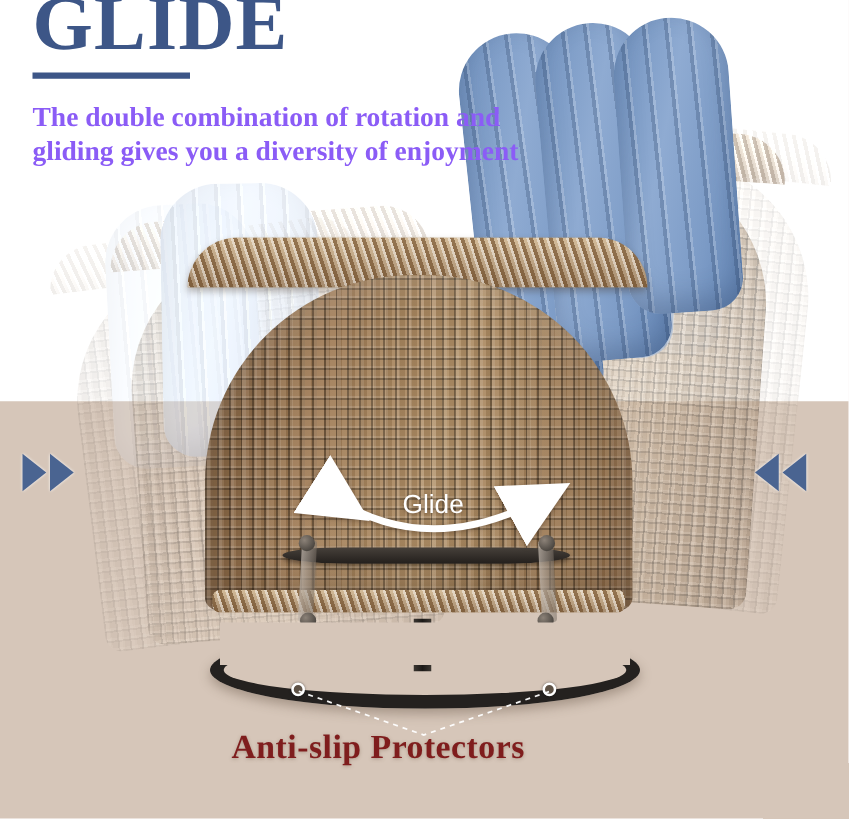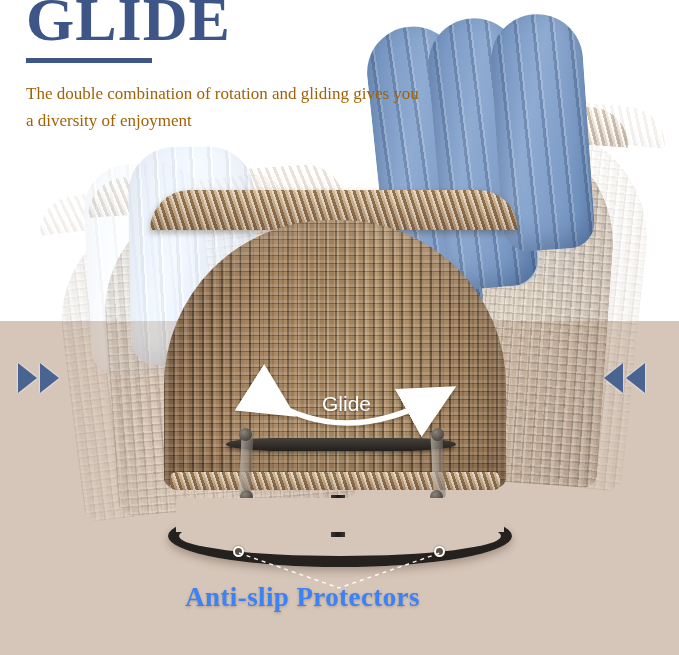--- a/index.html
+++ b/index.html
@@ -9,22 +9,22 @@
 
   
   .bg-upper{position:absolute;left:0;top:0;width:679px;height:321px;background:#ffffff;}
   .bg-lower{position:absolute;left:0;top:321px;width:679px;height:334px;background:#d6c6b9;}
 
   
   .headline{position:absolute;left:26px;top:-12px;font-size:62px;line-height:62px;
             font-weight:700;color:#3d5687;letter-spacing:1px;
             font-family:"Liberation Serif",serif;}
   .rule{position:absolute;left:26px;top:58px;width:126px;height:5px;background:#3d5687;}
-  .subhead{position:absolute;left:26px;top:80px;width:400px;font-size:17px;
-           line-height:27px;font-weight:400;color:#a16207;
+  .subhead{position:absolute;left:26px;top:80px;width:400px;font-size:22px;
+           line-height:27px;font-weight:700;color:#8b5cf6;
            font-family:"Liberation Serif",serif;}
 
   
   .chair-layer{position:absolute;transform-origin:50% 100%;}
 
   
   .weave{
     background-color:#9a7551;
     background-image:
       repeating-linear-gradient(90deg,
@@ -77,21 +77,21 @@
           filter:drop-shadow(0 0 1.2px rgba(255,255,255,.95));}
   .chev-l{border-top:15px solid transparent;border-bottom:15px solid transparent;
           border-right:19px solid #4a6491;
           filter:drop-shadow(0 0 1.2px rgba(255,255,255,.95));}
 
   
   .glide-label{position:absolute;left:322px;top:392px;font-size:21px;color:#ffffff;
                font-family:"Liberation Sans",sans-serif;
                text-shadow:0 1px 3px rgba(60,40,25,.55);}
   .caption{position:absolute;left:0;top:582px;width:605px;text-align:center;
-           font-size:27px;font-weight:700;color:#3b82f6;letter-spacing:.4px;
+           font-size:27px;font-weight:700;color:#7f1d1d;letter-spacing:.4px;
            font-family:"Liberation Serif",serif;
            text-shadow:0 1px 3px rgba(120,96,78,.45);}
 
   .marker{position:absolute;width:11px;height:11px;border-radius:50%;
           border:2px solid #ffffff;background:#5d5145;box-sizing:border-box;
           box-shadow:0 0 2px rgba(0,0,0,.5);}
 </style>
 </head>
 <body>
 

